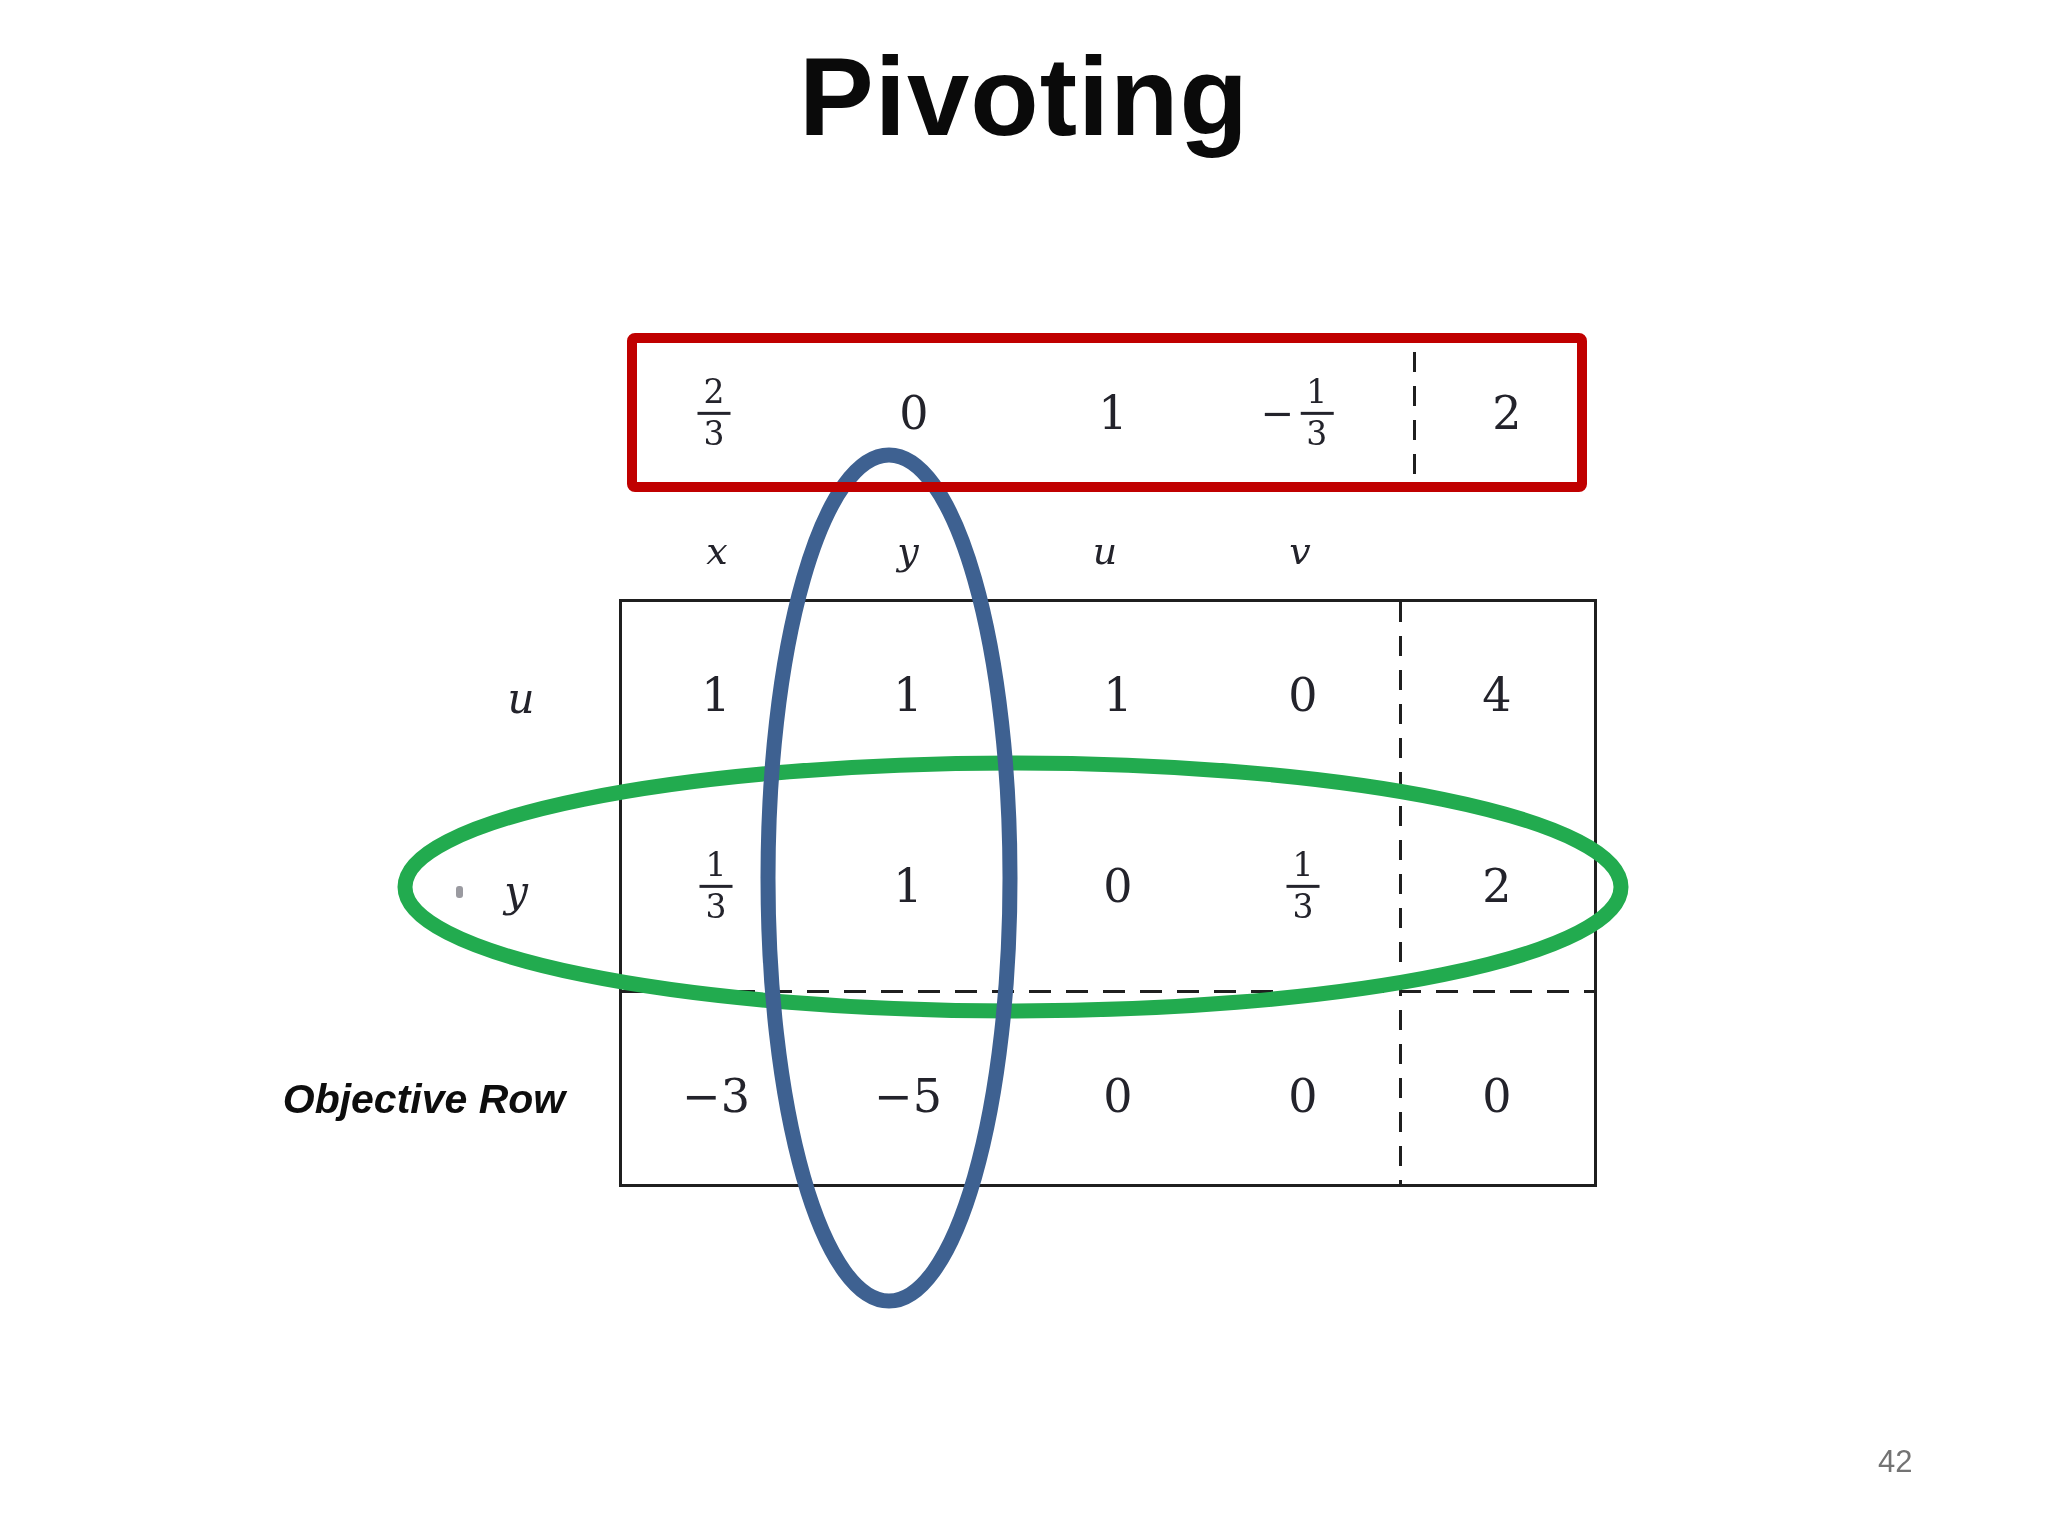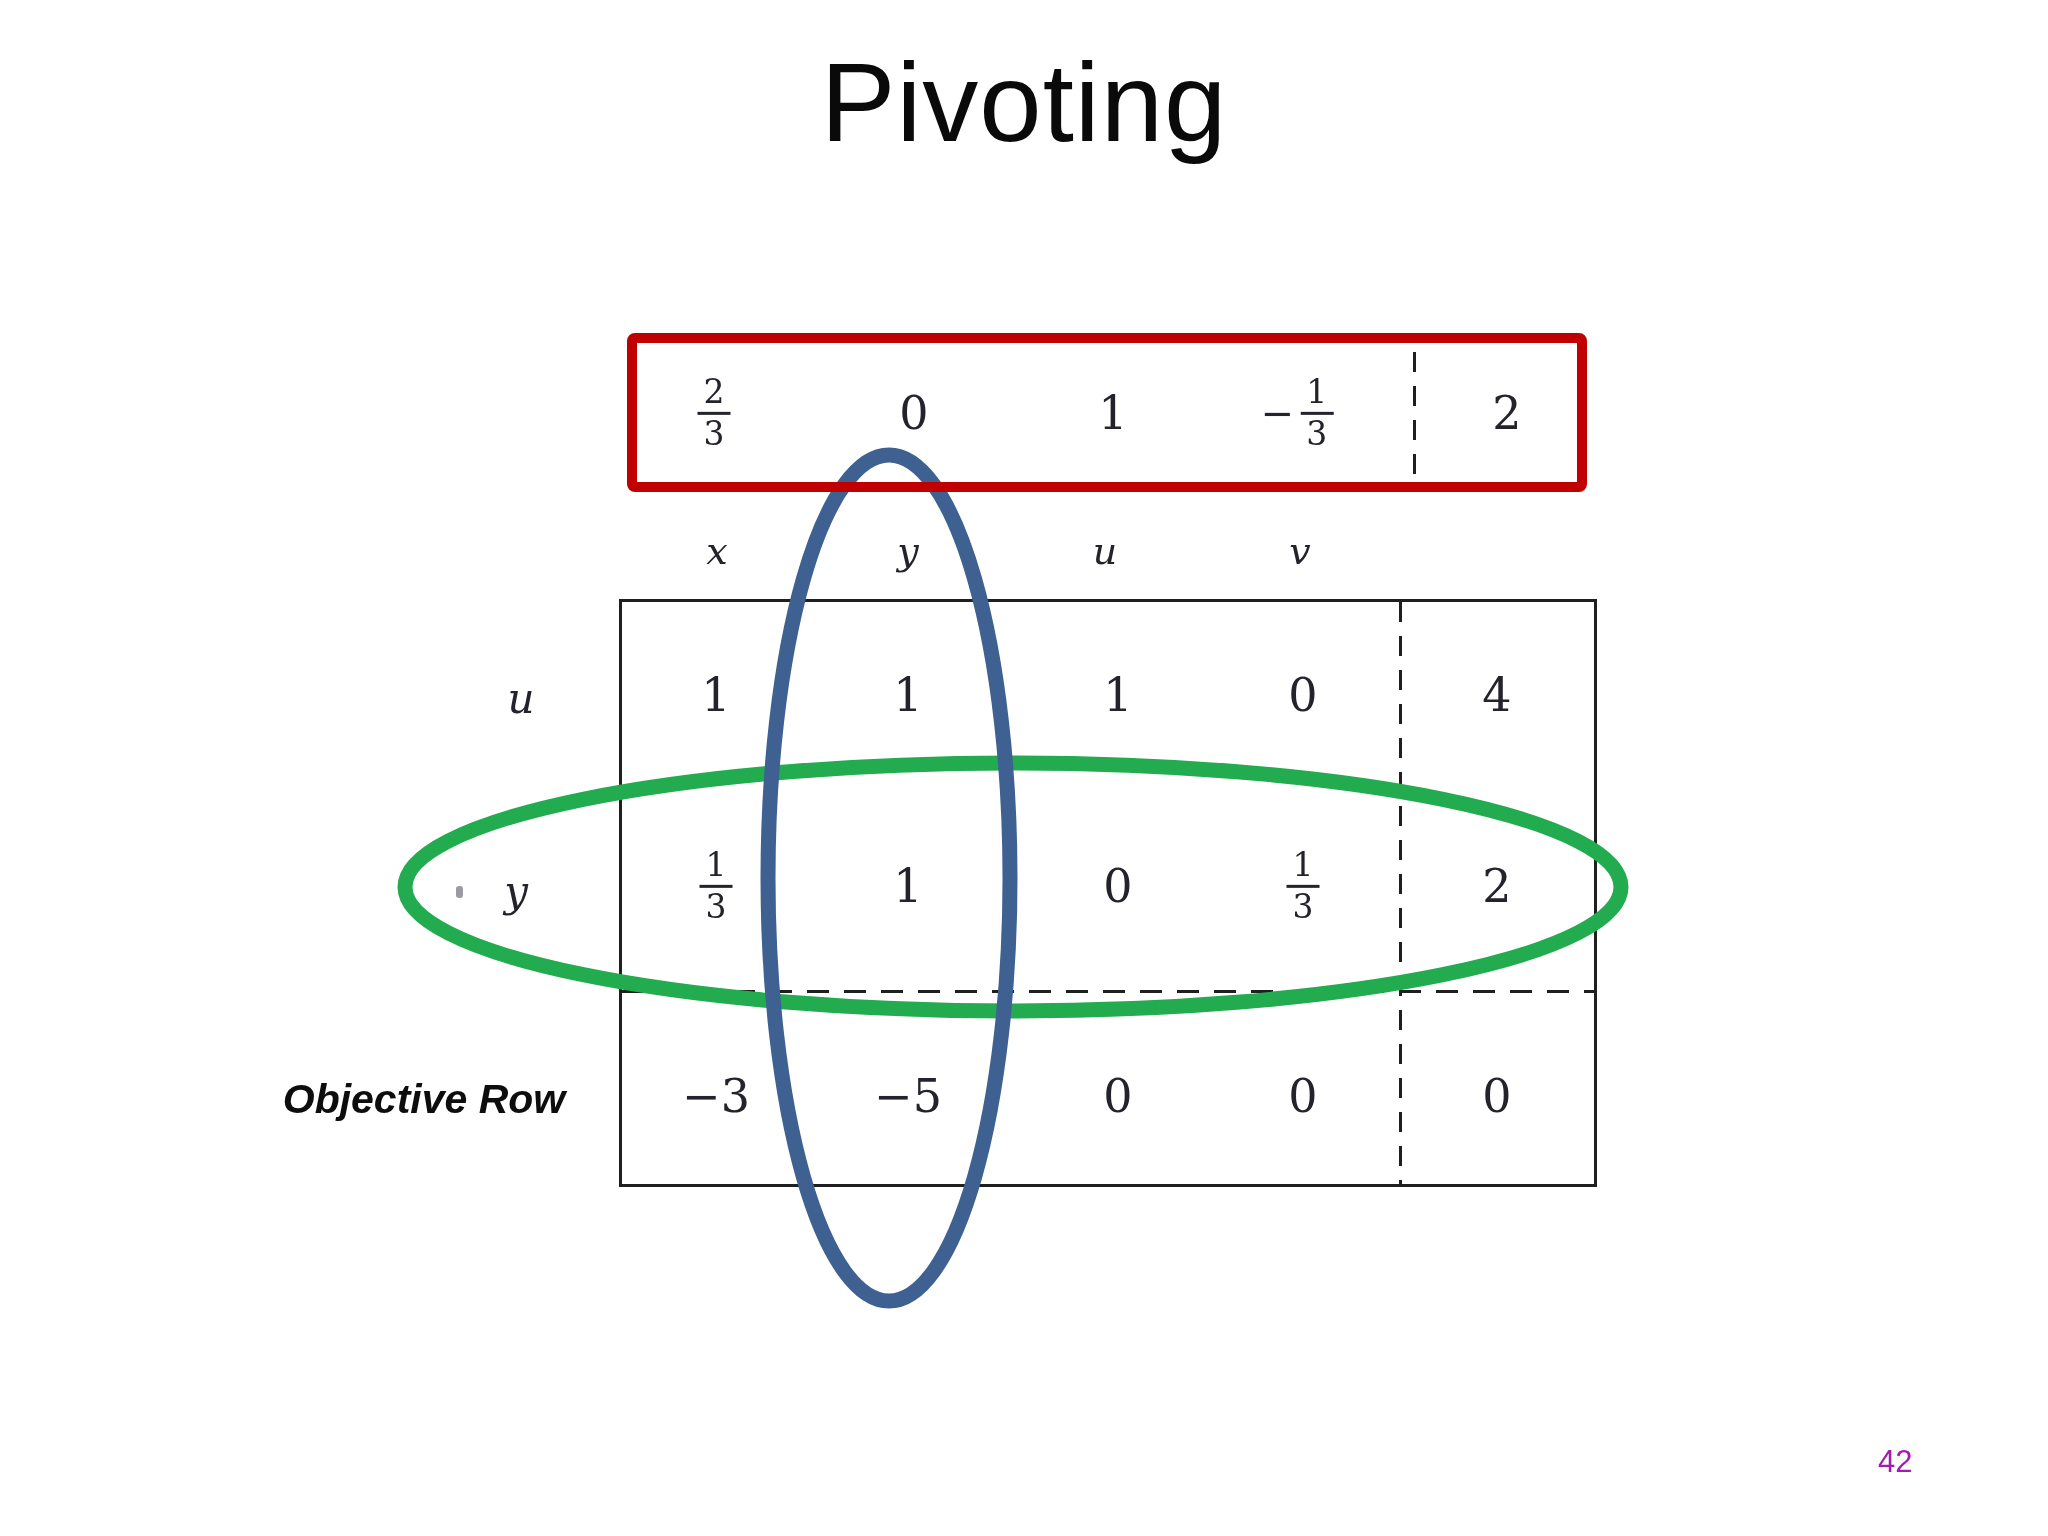--- a/index.html
+++ b/index.html
@@ -1,40 +1,40 @@
 <!DOCTYPE html>
 <html><head>
 <meta charset="utf-8">
 <style>
   html,body{margin:0;padding:0;background:#ffffff;}
   .slide{position:relative;width:2048px;height:1536px;background:#ffffff;overflow:hidden;
          font-family:"Liberation Sans",sans-serif;}
   .abs{position:absolute;}
-  .title{left:0;top:38px;width:2048px;text-align:center;font-size:112px;font-weight:400;
+  .title{left:0;top:32px;width:2048px;text-align:center;font-size:112px;font-weight:700;
          color:#0a0a0a;letter-spacing:1px;}
   
   .redbox{left:627px;top:333px;width:960px;height:159px;border:10px solid #c00000;
           border-radius:8px;box-sizing:border-box;background:transparent;}
   
   .tframe{left:619px;top:599px;width:978px;height:588px;border:3px solid #1f1f1f;
           box-sizing:border-box;background:transparent;}
   .vdash{width:3px;background:repeating-linear-gradient(to bottom,#1f1f1f 0 20px,transparent 20px 34px);}
   .hdash{height:3px;background:repeating-linear-gradient(to right,#1f1f1f 0 22px,transparent 22px 37px);}
   
   .cell{position:absolute;transform:translate(-50%,-50%);font-family:"DejaVu Serif",serif;
         font-size:46px;color:#23232b;white-space:nowrap;text-align:center;line-height:1;}
   .hdr{font-style:italic;font-size:38px;color:#23232b;}
   .rowlabel{font-style:italic;font-family:"DejaVu Serif",serif;font-size:42px;color:#23232b;}
   .objlabel{font-family:"Liberation Sans",sans-serif;font-style:italic;font-weight:600;
             font-size:41px;color:#0d0d0d;letter-spacing:0px;}
   .frac{display:inline-block;vertical-align:middle;text-align:center;font-size:33px;line-height:1.05;}
   .frac .fnum{display:block;padding:0 6px 2px 6px;border-bottom:3px solid #23232b;}
   .frac .fden{display:block;padding-top:2px;}
   .fneg{display:inline-block;vertical-align:middle;font-size:40px;margin-right:6px;}
-  .pagenum{font-size:31px;color:#a21caf;}
+  .pagenum{font-size:31px;color:#737373;}
   svg.overlay{position:absolute;left:0;top:0;pointer-events:none;}
   .stray{width:7px;height:12px;background:#6f6f78;border-radius:3px;opacity:.7;}
 </style>
 </head>
 <body>
 
 <div class="slide">
 
   <div class="abs title">Pivoting</div>
 

